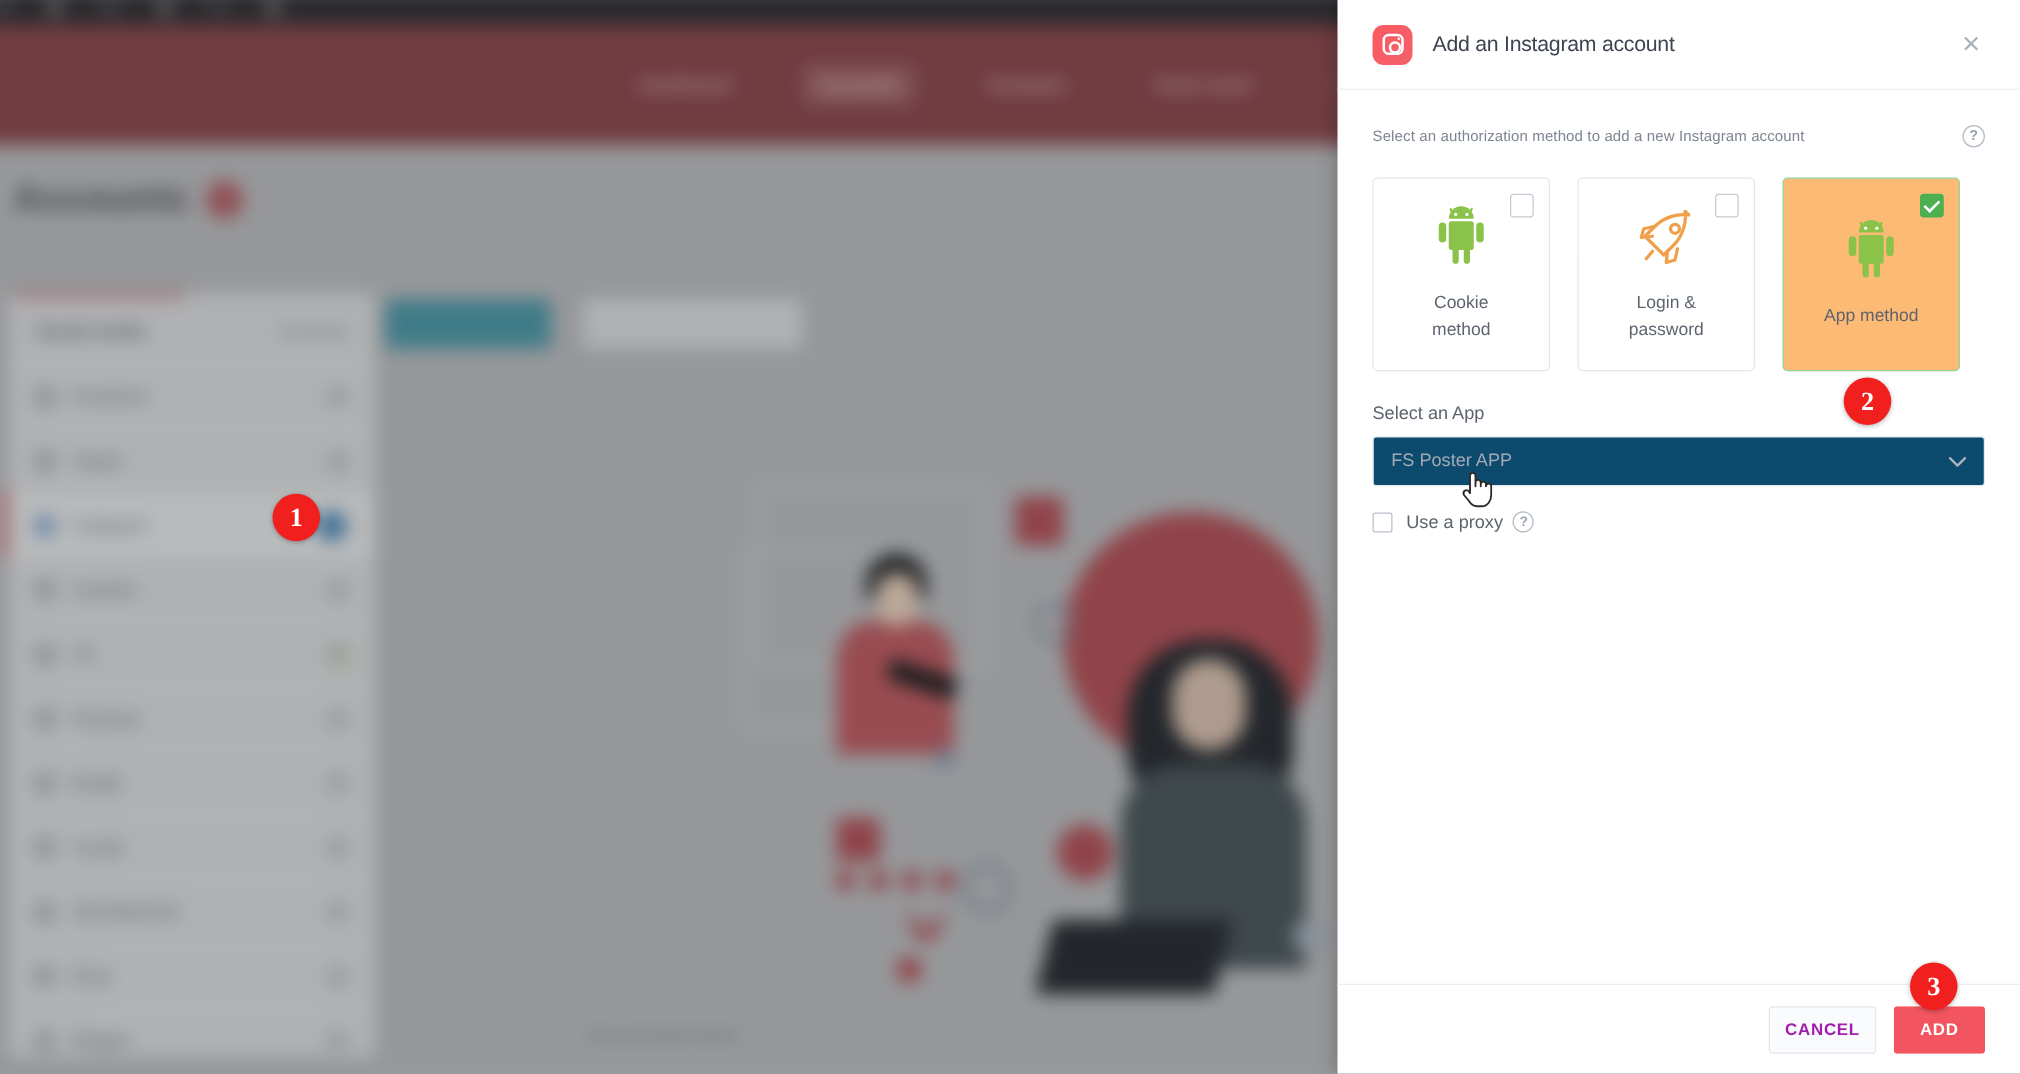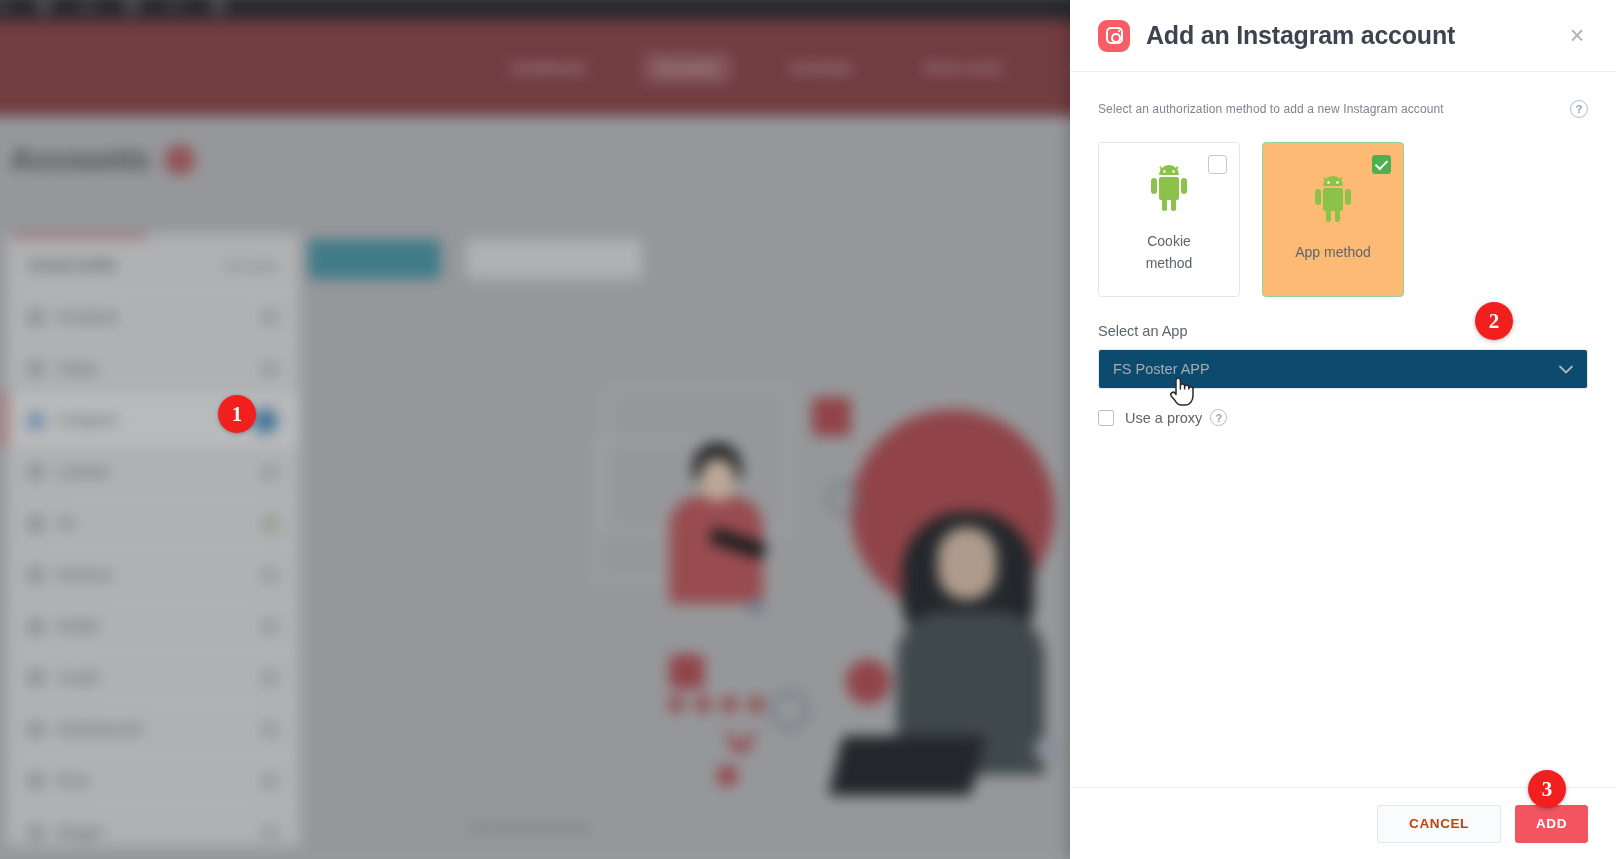--- a/index.html
+++ b/index.html
@@ -154,21 +154,21 @@
   .ig-badge .sq { width: 17px; height: 17px; border: 2px solid #fff; border-radius: 5px; position: relative; }
   .ig-badge .sq::after {
     content: ""; position: absolute; left: 3.5px; top: 3.5px; width: 6px; height: 6px;
     border: 2px solid #fff; border-radius: 50%;
   }
   .ig-badge .sq::before {
     content: ""; position: absolute; right: 1px; top: 0.5px; width: 2px; height: 2px;
     background: #fff; border-radius: 50%;
   }
   .modal-title {
-    margin-left: 16px; font-size: 25px; color: #3d4450; font-weight: 700; letter-spacing: -.2px;
+    margin-left: 16px; font-size: 17px; color: #3d4450; font-weight: 400; letter-spacing: -.2px;
   }
   .modal-close {
     margin-left: auto; width: 34px; height: 34px; display: flex; align-items: center;
     justify-content: center; color: #aab1bb; font-size: 25px; cursor: pointer; line-height: 1;
   }
 
   .modal-body { flex: 1 1 auto; padding: 28px 28px 0 28px; position: relative; overflow: hidden; }
 
   .subtitle-row { display: flex; align-items: center; }
   .subtitle {
@@ -224,21 +224,21 @@
   .modal-foot {
     flex: 0 0 72px; height: 72px; border-top: 1px solid #eceef0;
     display: flex; align-items: center; justify-content: flex-end;
     padding: 0 28px; gap: 14px; position: relative;
   }
   .btn {
     height: 38px; border-radius: 3px; font-size: 13.5px; letter-spacing: .6px;
     font-weight: 600; cursor: pointer; display: flex; align-items: center;
     justify-content: center; border: 1px solid transparent;
   }
-  .btn-cancel { min-width: 72px; padding: 0 31px; background: #fafbfc; border-color: #e3e6ea; color: #c2410c; }
+  .btn-cancel { min-width: 72px; padding: 0 12px; background: #fafbfc; border-color: #e3e6ea; color: #a21caf; }
   .btn-add { min-width: 60px; padding: 0 20px; background: #f2555f; color: #fff; }
 
   
   .step {
     position: absolute; width: 38px; height: 38px; border-radius: 50%;
     background: #f21f1f; color: #fff; font-size: 21px; font-weight: 700;
     display: flex; align-items: center; justify-content: center;
     box-shadow: 0 1px 4px rgba(0,0,0,.3); z-index: 40;
     font-family: "Liberation Serif", serif;
   }
@@ -420,20 +420,34 @@
                 <rect x="30" y="3" width="1.8" height="8" rx=".9" transform="rotate(28 31 7)"></rect>
               </g>
               <circle cx="19.5" cy="8.5" r="1.3" fill="#fff"></circle>
               <circle cx="28.5" cy="8.5" r="1.3" fill="#fff"></circle>
             </svg>
           </span>
           <span class="card-label">Cookie
 method</span>
         </div>
 
+        <div class="method-card">
+          <span class="card-check"></span>
+          <span class="card-icon">
+            <svg width="52" height="52" viewBox="0 0 52 52" fill="none" stroke="#f0a04b" stroke-width="2.6" stroke-linejoin="round" stroke-linecap="round" xmlns="http://www.w3.org/2000/svg">
+              <path d="M44 8c-9-1.5-20 2-27 9L9 25l6 6 3 3 6 6 8-8c7-7 10.5-18 9-27z"></path>
+              <circle cx="33" cy="19" r="3.6"></circle>
+              <path d="M17 17l-9 2-2 7 9-1"></path>
+              <path d="M35 35l-2 9-7 2 1-9"></path>
+              <path d="M15 37l-5 6"></path>
+            </svg>
+          </span>
+          <span class="card-label">Login &amp;
+password</span>
+        </div>
 
         <div class="method-card selected">
           <span class="card-check"></span>
           <span class="card-icon">
             <svg width="48" height="54" viewBox="0 0 48 54" xmlns="http://www.w3.org/2000/svg">
               <g fill="#8bc34a">
                 <rect x="14" y="14" width="20" height="23" rx="2"></rect>
                 <path d="M14 12a10 10 0 0 1 20 0z"></path>
                 <rect x="6" y="15" width="6" height="16" rx="3"></rect>
                 <rect x="36" y="15" width="6" height="16" rx="3"></rect>

